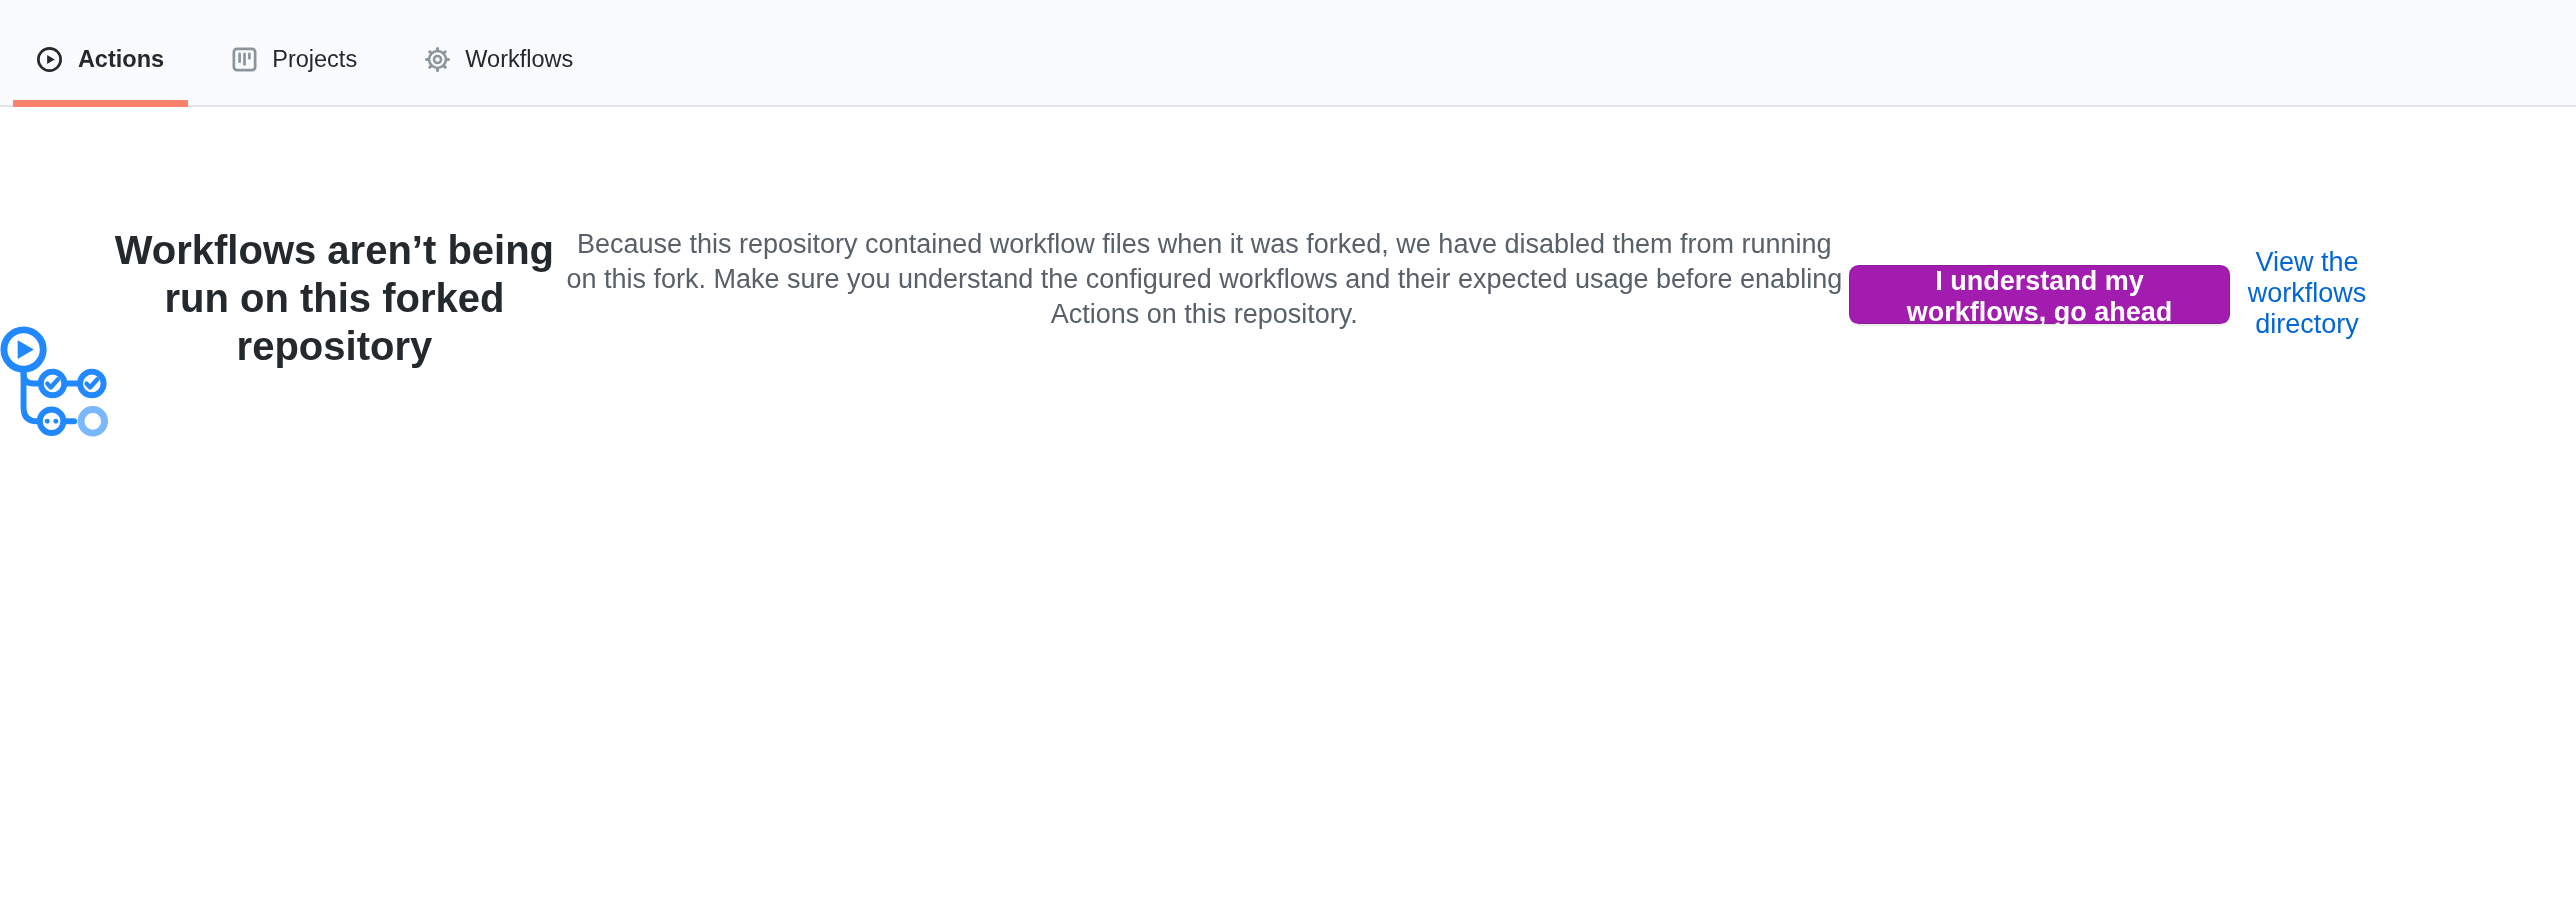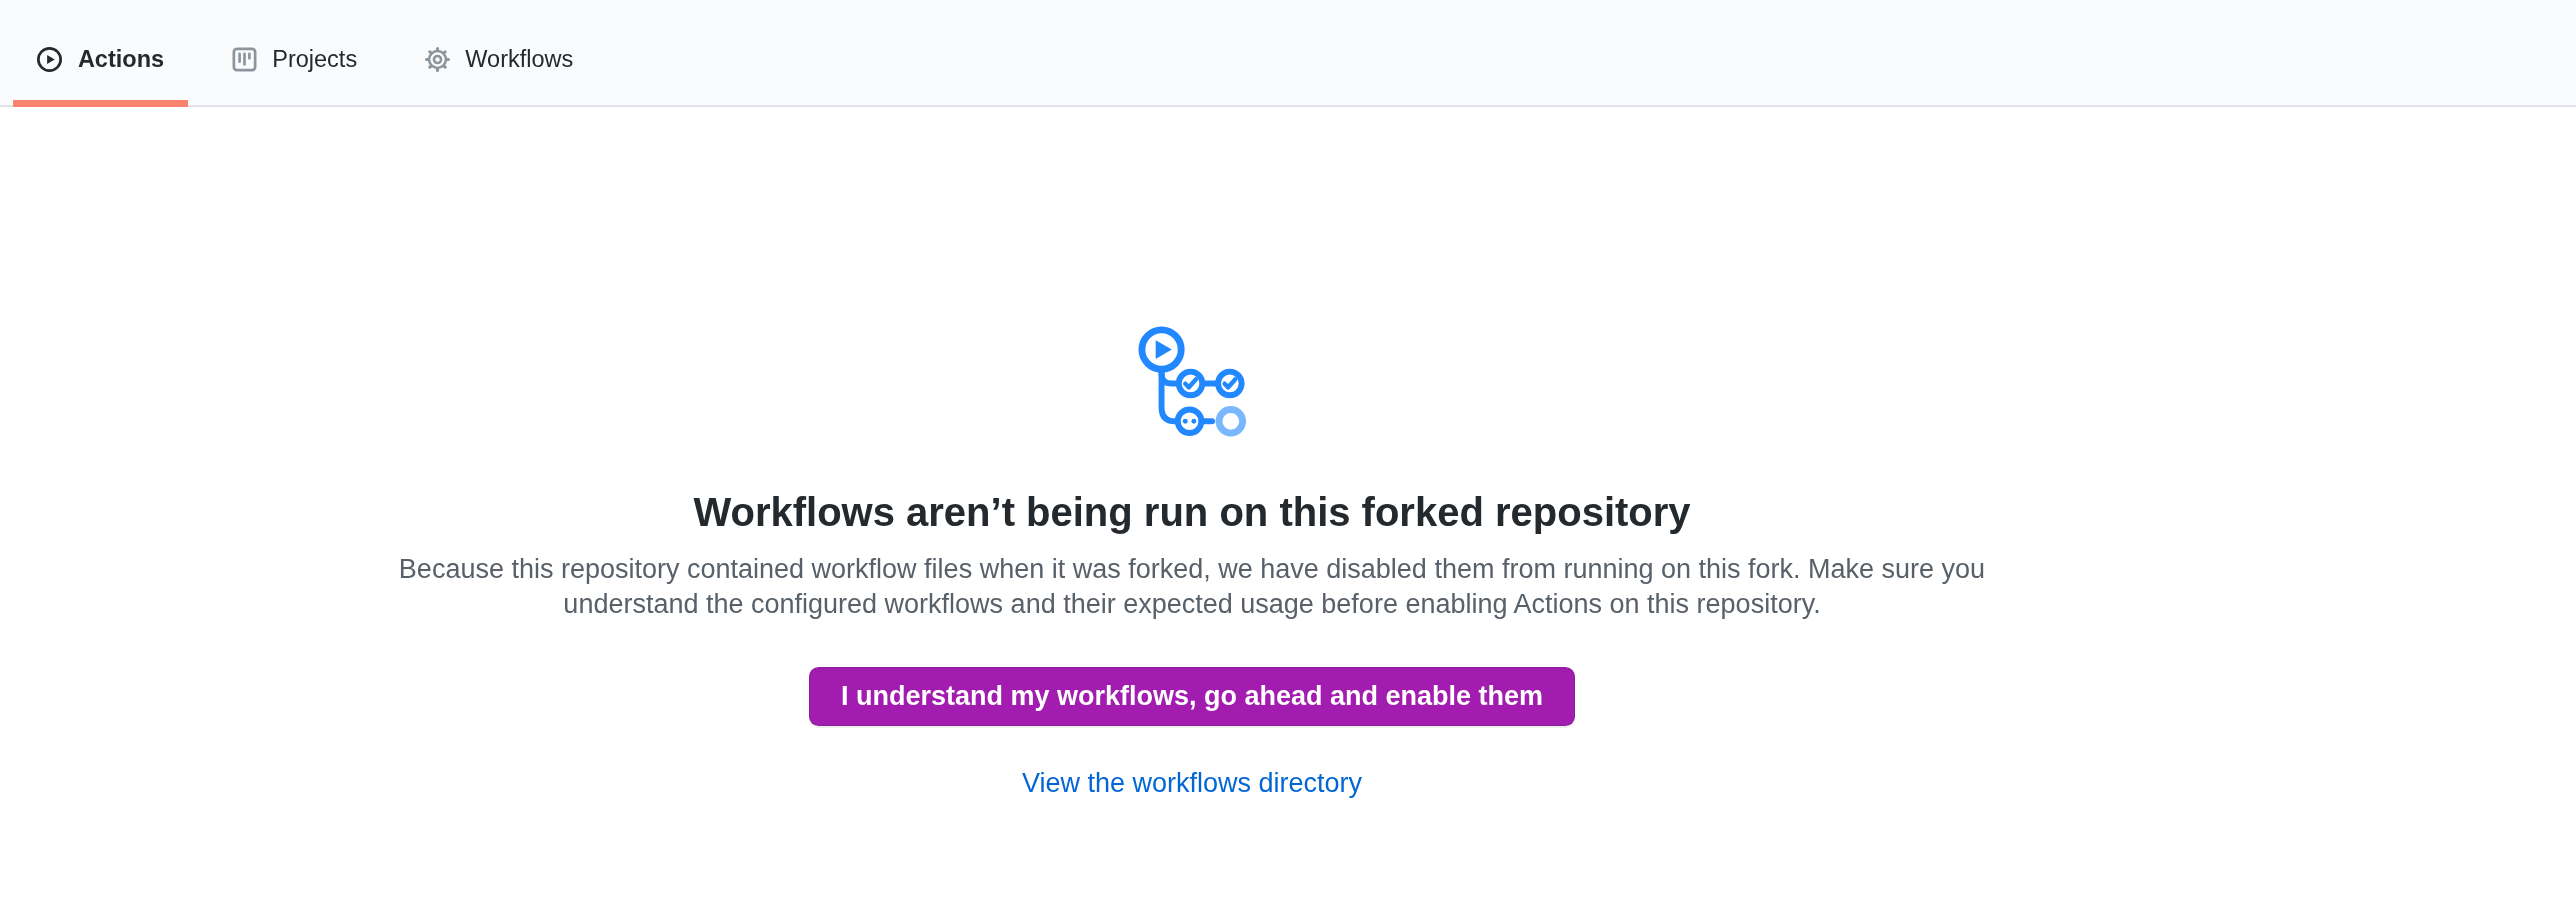--- a/index.html
+++ b/index.html
@@ -33,21 +33,21 @@
   .tab.active .ticon { color: #24292e; }
   .tab.active::after {
     content: "";
     position: absolute; left: 0; right: 0; bottom: -2px;
     height: 6.8px; background: #f9826c; border-radius: 1px;
   }
 
   
   .content {
     width: 2384px;
-    display: flex; flex-direction: column; align-items: center;
+    display: flex; flex-direction: row; align-items: center;
     text-align: center;
   }
   .illustration { margin-top: 219px; width: 109px; height: 111px; }
   .illustration svg { width: 109px; height: 111px; display: block; }
   .bs-heading {
     margin-top: 51px;
     font-size: 40px; font-weight: 700; line-height: 1.2;
     color: #24292e;
   }
   .bs-desc {

